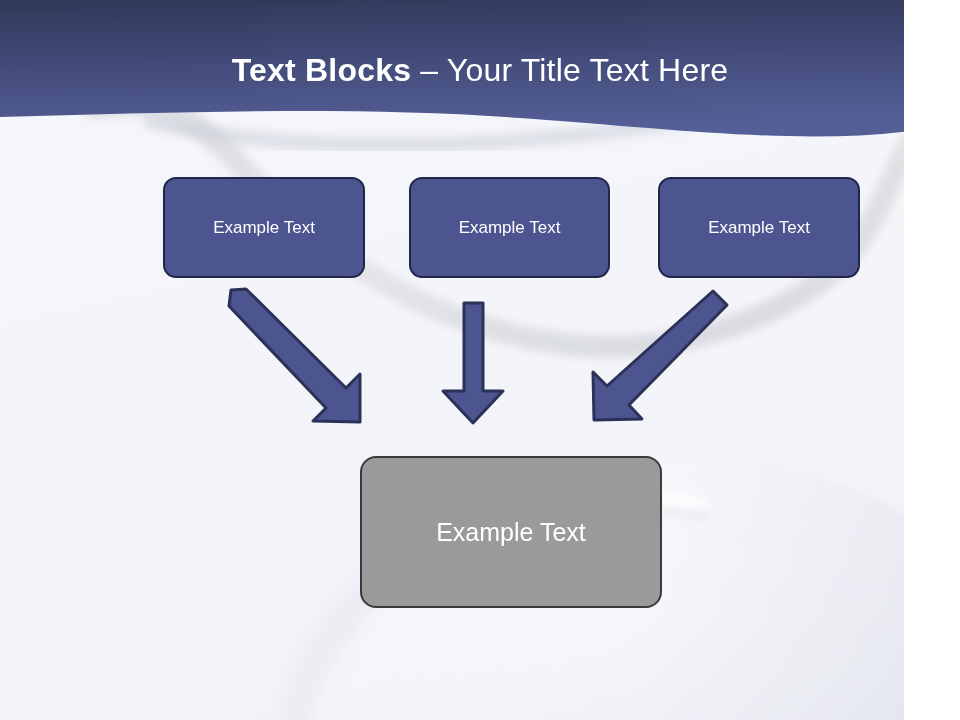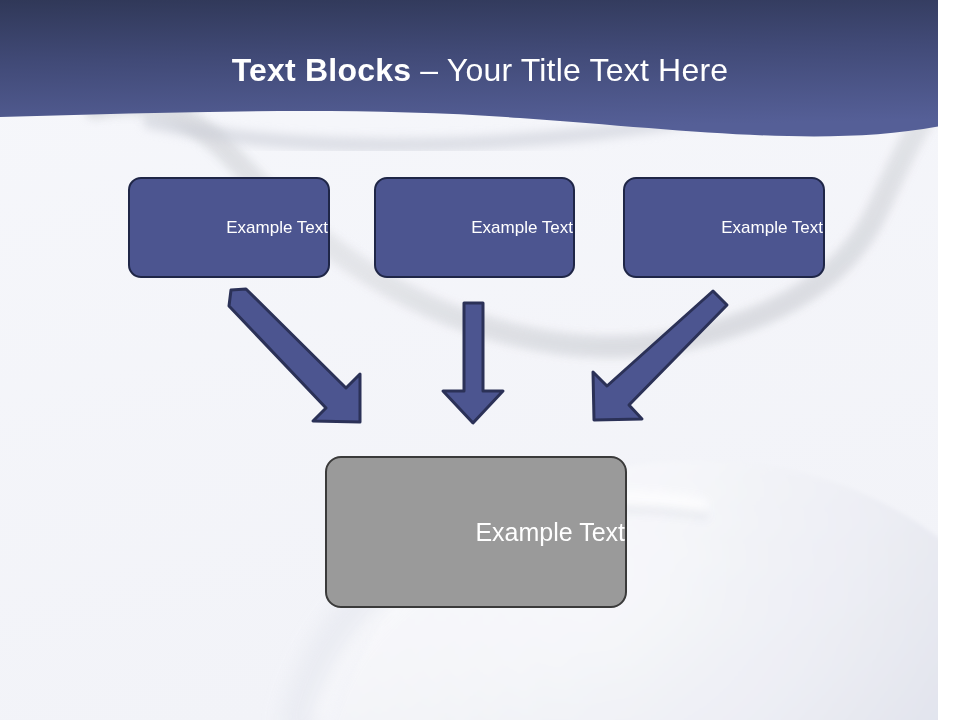--- a/index.html
+++ b/index.html
@@ -8,21 +8,20 @@
     padding: 0;
     background: #ffffff;
   }
   #slide {
     position: relative;
     width: 904px;
     height: 720px;
     overflow: hidden;
     background: #f5f6fa;
     font-family: "Liberation Sans", sans-serif;
-    padding-left: 34px;
     -webkit-font-smoothing: antialiased;
   }
 
   
   #bg-photo {
     position: absolute;
     inset: 0;
     width: 960px;
     height: 720px;
     z-index: 0;
@@ -54,23 +53,24 @@
   #title-text .t-bold { font-weight: bold; }
   #title-text .t-light { font-weight: normal; }
 
   
   .block {
     position: absolute;
     z-index: 4;
     box-sizing: border-box;
     display: flex;
     align-items: center;
-    justify-content: flex-end;
+    justify-content: center;
     text-align: center;
     color: #ffffff;
+    margin-left: 35px;
   }
   .block-top {
     border-radius: 13px;
     border: 2px solid #1f2647;
     background: #4c5590;
     font-size: 17px;
     height: 101px;
   }
   #block-top-1 { left: 128px; top: 177px; width: 202px; }
   #block-top-2 { left: 374px; top: 177px; width: 201px; }

